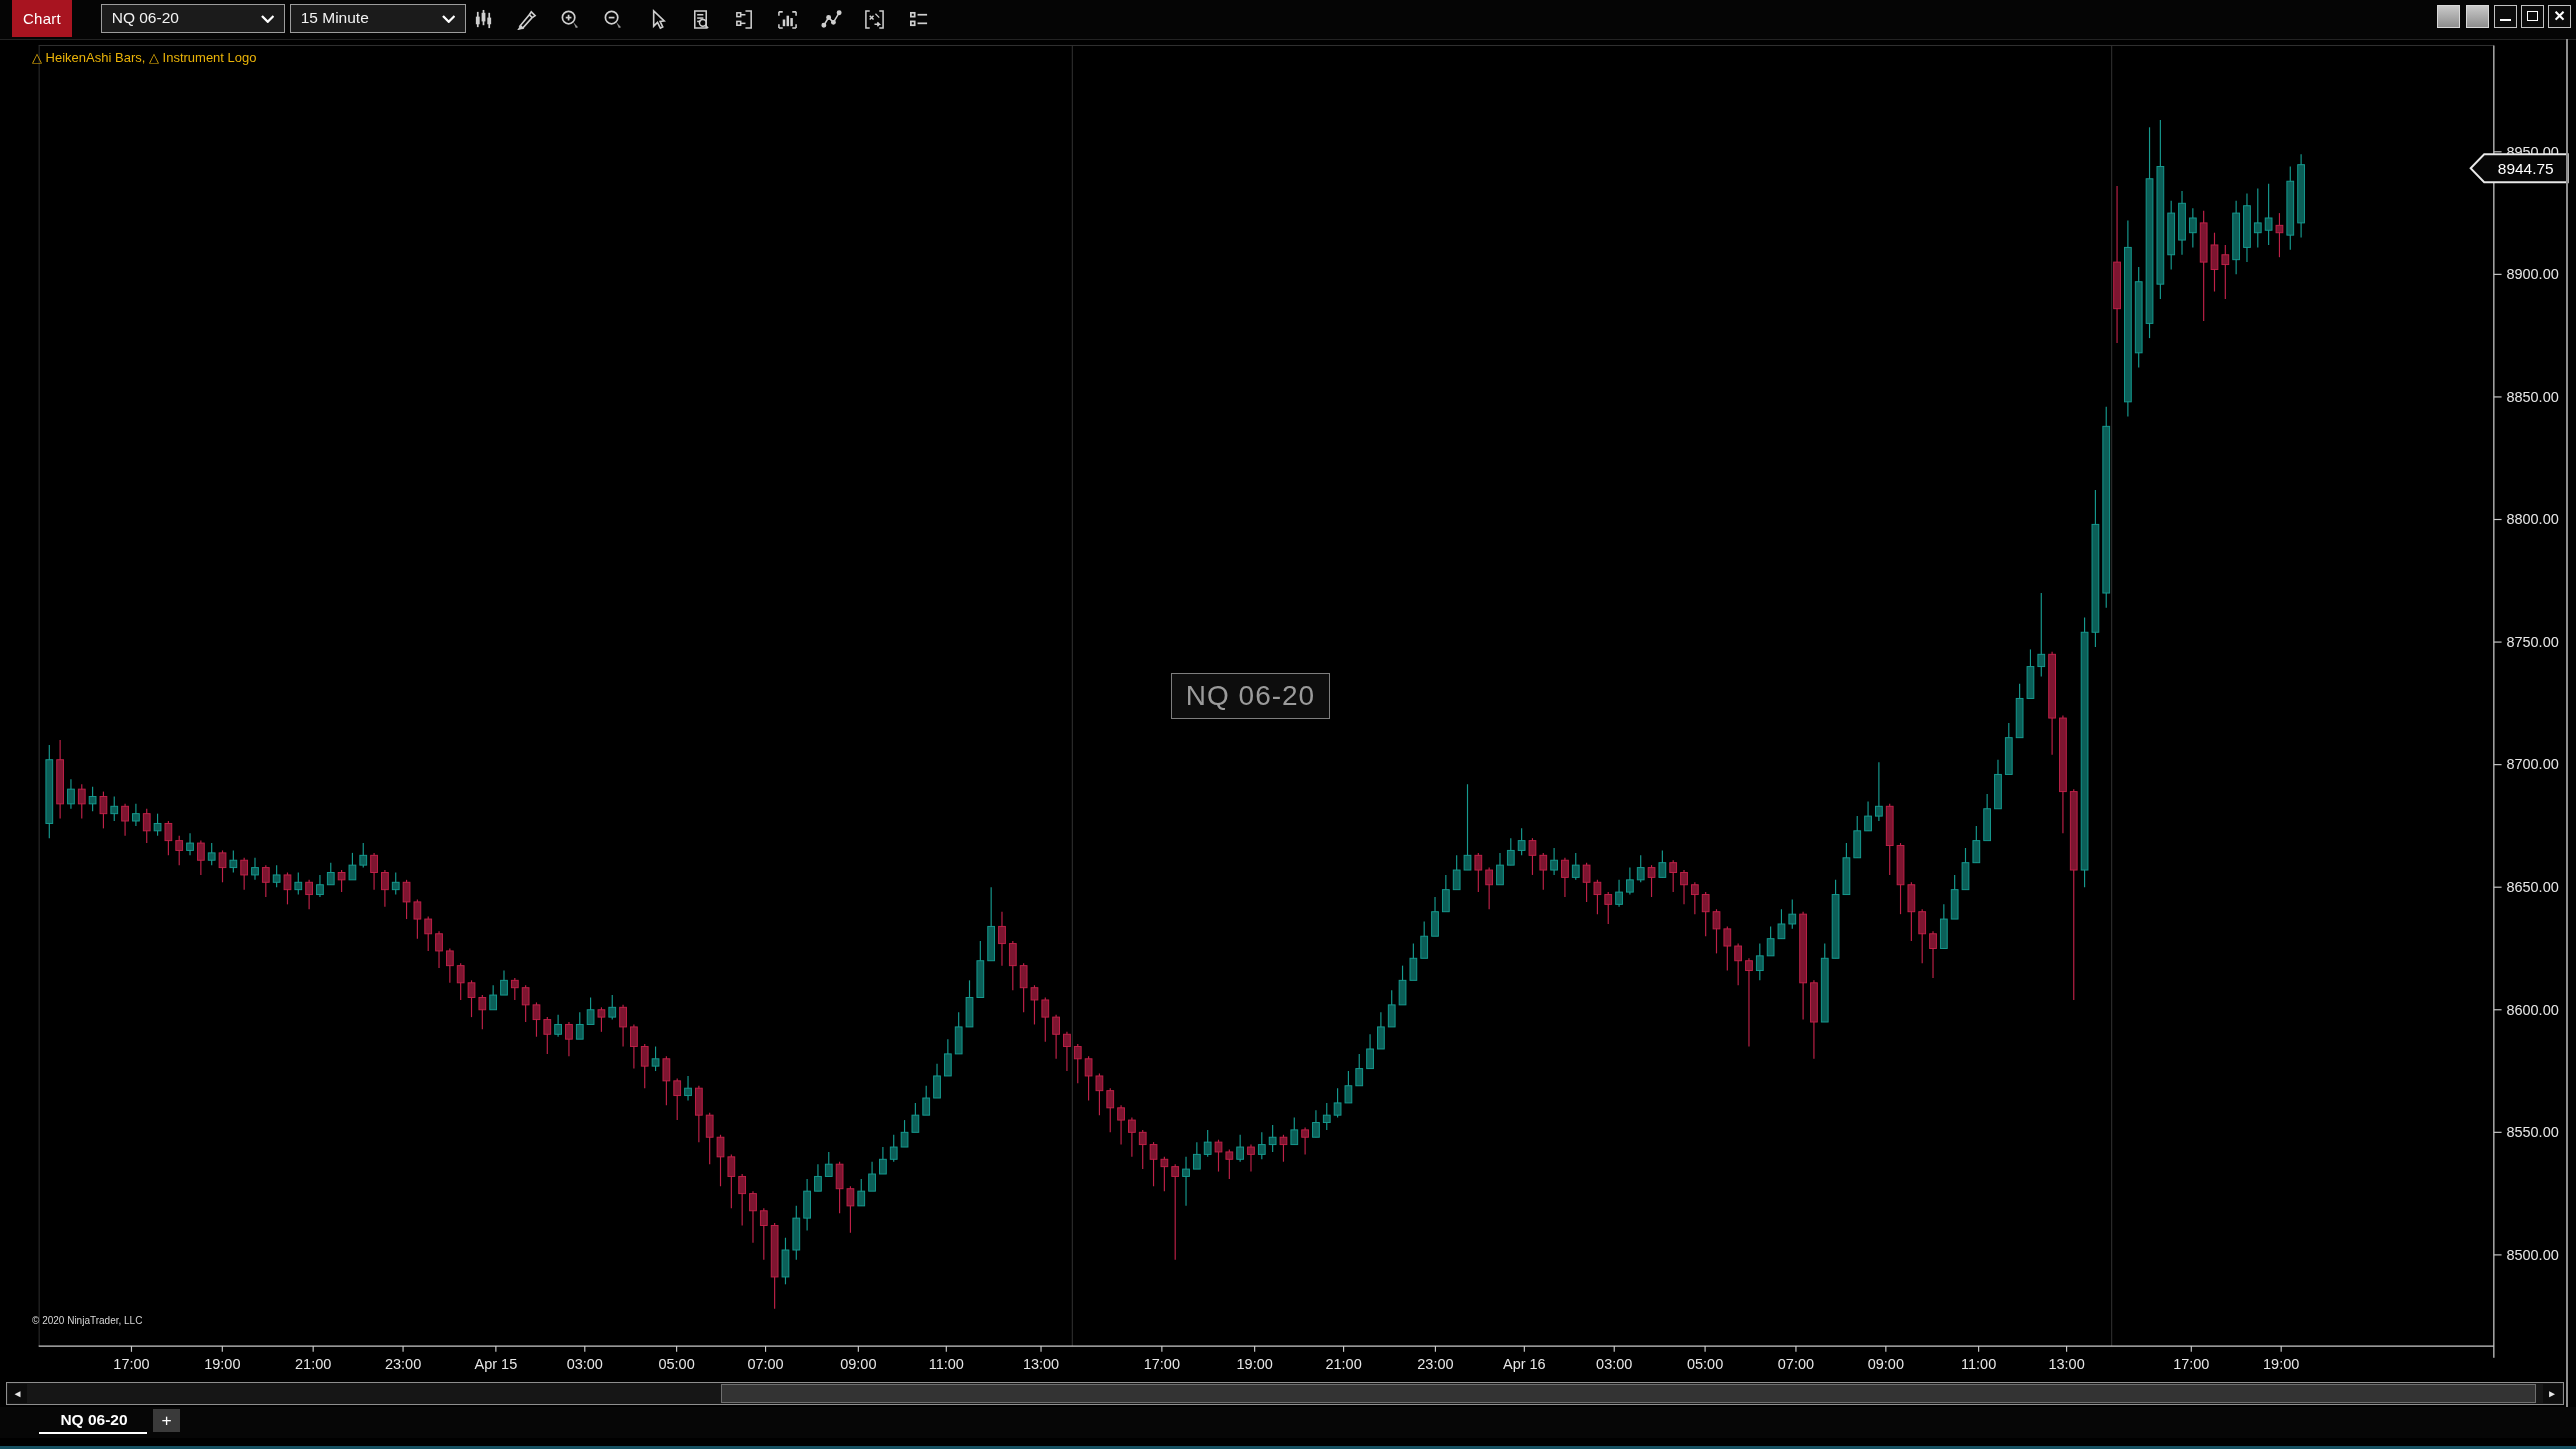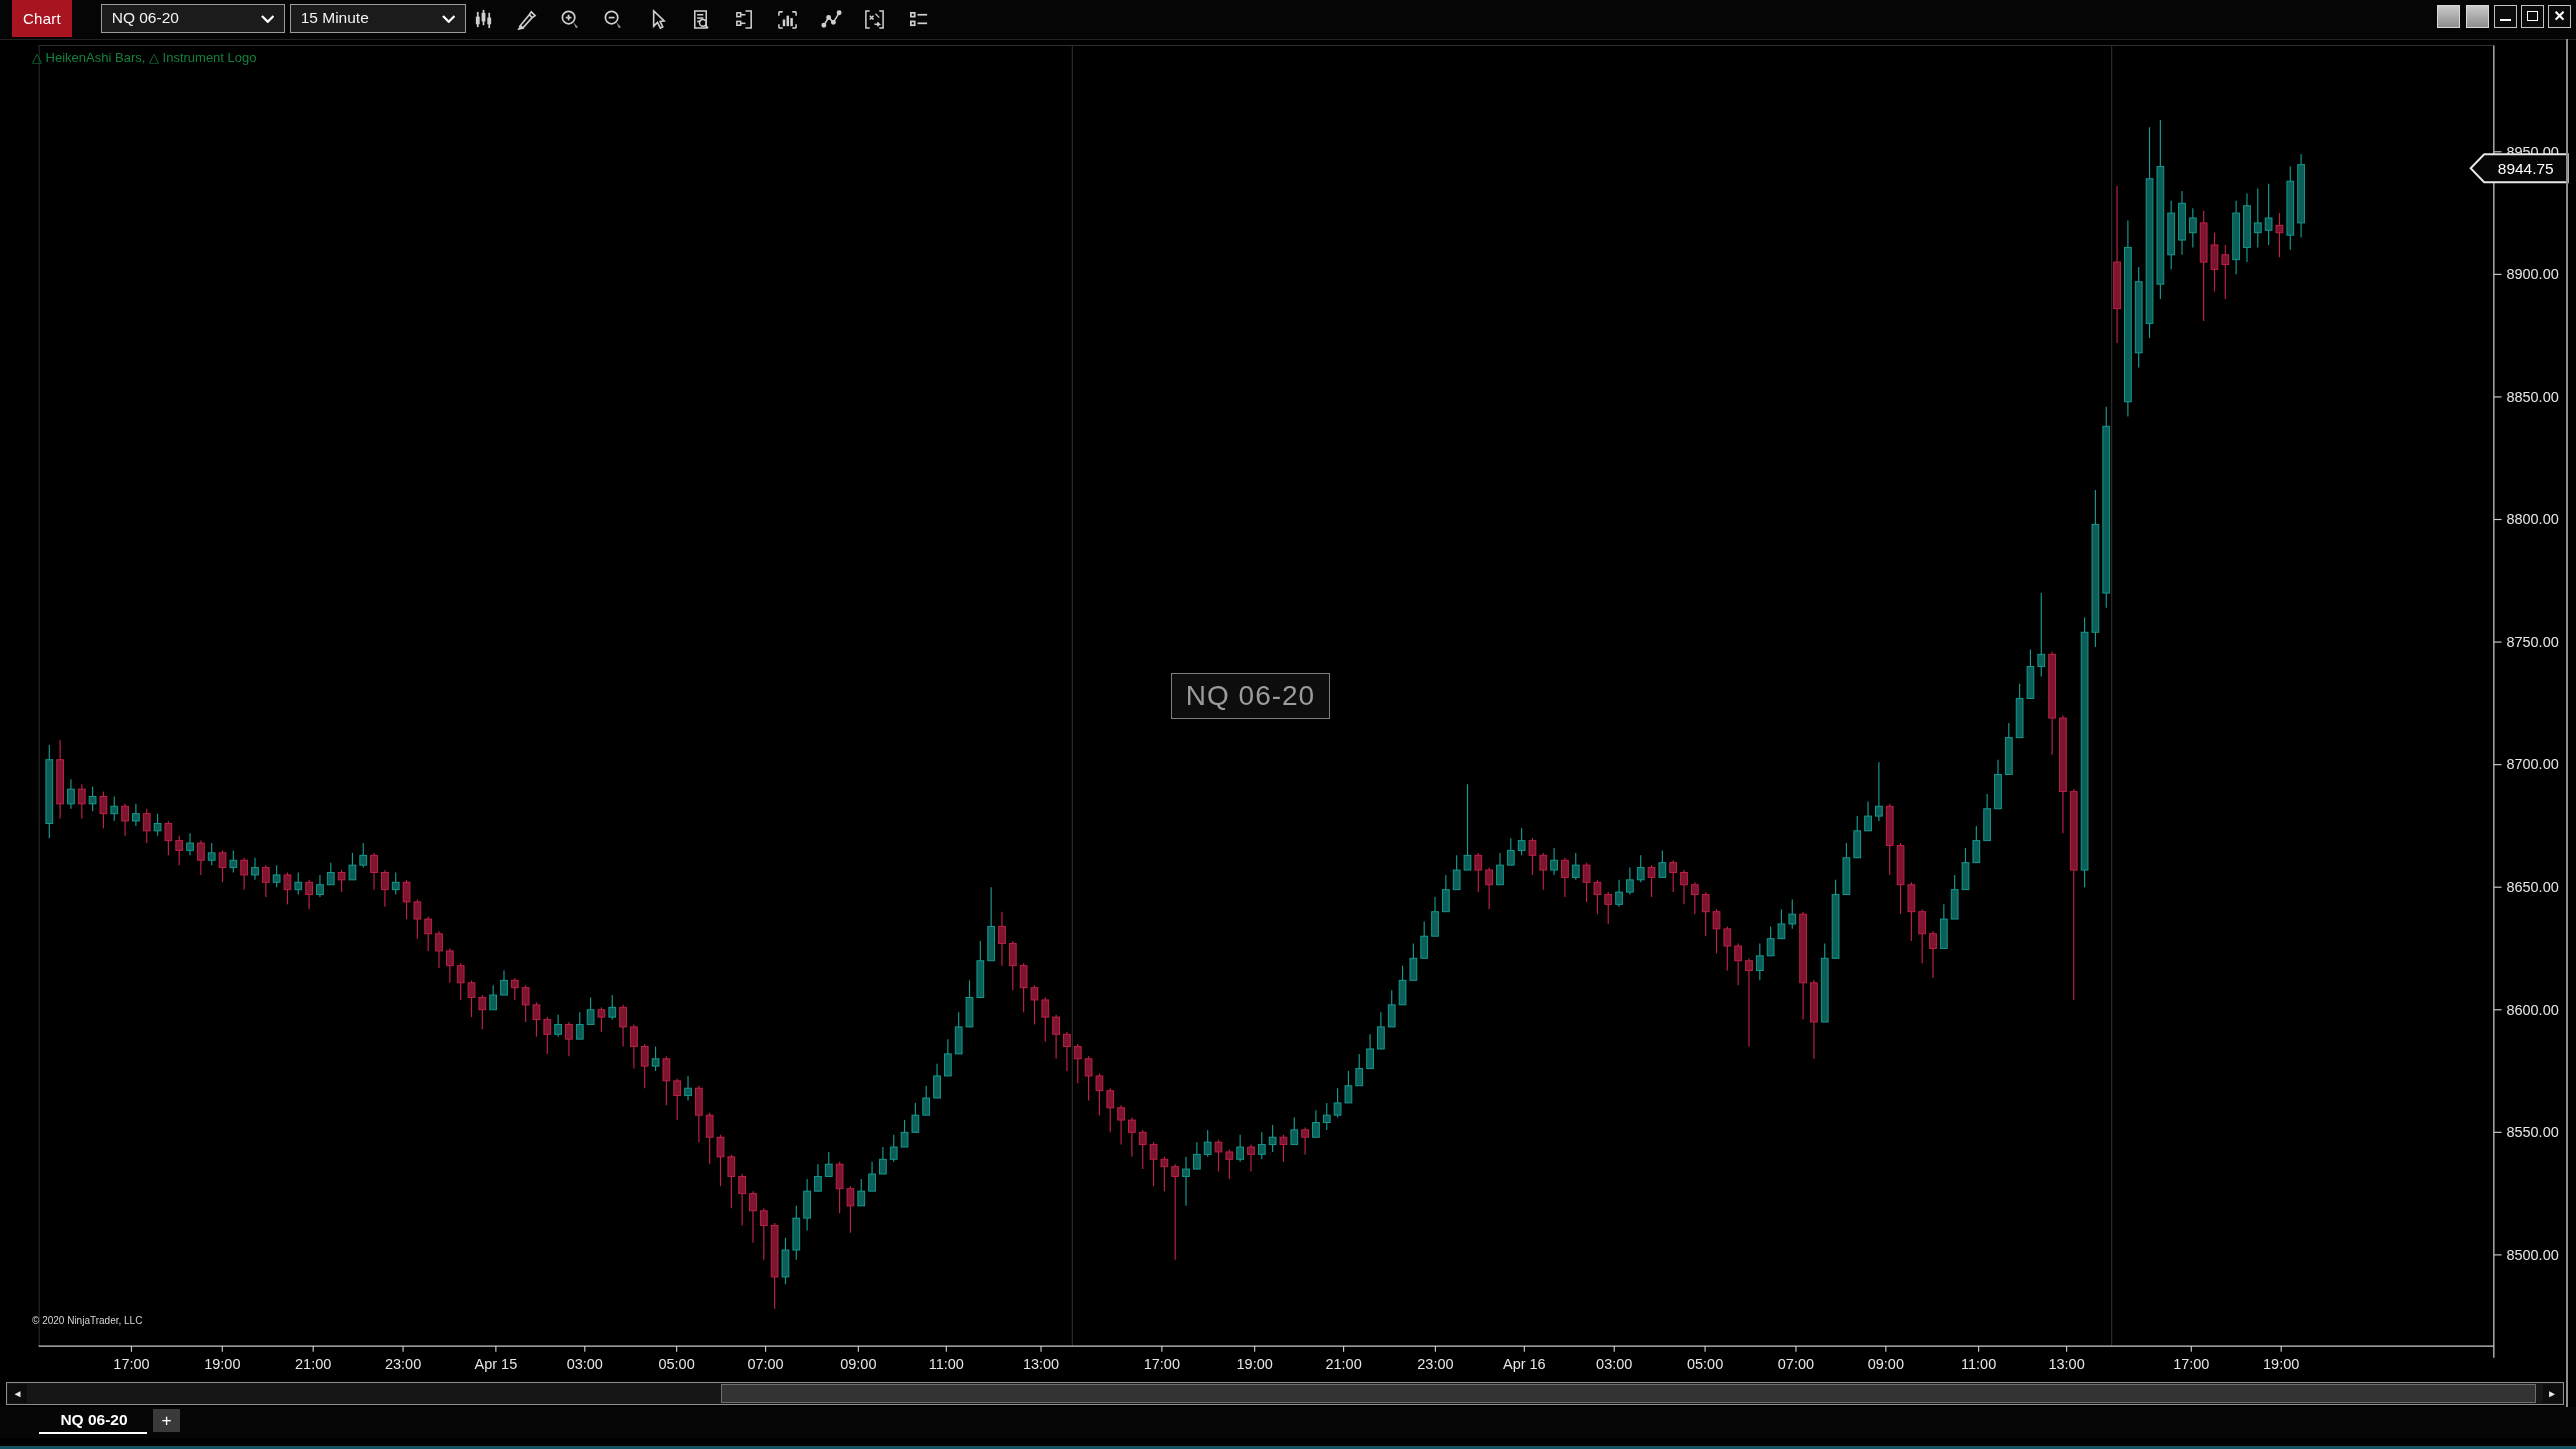--- a/index.html
+++ b/index.html
@@ -17,21 +17,21 @@
   .toolbar-icon{position:absolute;top:3.9px;width:31px;height:31px;display:flex;align-items:center;justify-content:center;cursor:pointer;}
   .winbtn{position:absolute;top:4.8px;width:23px;height:23px;box-sizing:border-box;display:flex;align-items:center;justify-content:center;}
   .winbtn.gray{background:linear-gradient(#c9c9c9,#8e8e8e);border:1px solid #d8d8d8;}
   .winbtn.dark{background:#0b0b0b;border:1.9px solid #c2c2c2;color:#fff;}
   #btn-min span{display:block;width:10.6px;height:1.9px;background:#fff;margin-top:7.7px;}
   #btn-restore span{display:block;width:9.7px;height:7.7px;border:1.9px solid #fff;}
   #btn-close{font-size:14.5px;font-weight:bold;}
 
   
   #chart-svg{position:absolute;left:0;top:0;z-index:2;}
-  #chart-label{position:absolute;left:32px;top:50px;color:#15803d;font-size:13px;z-index:3;}
+  #chart-label{position:absolute;left:32px;top:50px;color:#eab308;font-size:13px;z-index:3;}
   #copyright{position:absolute;left:32px;top:1315px;color:#d6d6d6;font-size:10px;z-index:3;}
   #watermark{position:absolute;left:1171px;top:673px;width:157px;height:44px;z-index:1;
     background:rgba(70,70,70,.18);border:1px solid #7e7e7e;color:#9b9b9b;font-size:28px;
     display:flex;align-items:center;justify-content:center;letter-spacing:1px;}
   #right-frame{position:absolute;left:2566px;top:39px;width:1.9px;height:1368px;background:#8f8f8f;z-index:4;}
 
   
   #scrollbar{position:absolute;left:5.8px;top:1382px;width:2558px;height:23px;box-sizing:border-box;
     border:1px solid #8f8f8f;background:#161616;z-index:3;}
   #sb-left{position:absolute;left:1px;top:1px;width:19.3px;height:19.3px;background:#0c0c0c;color:#e8e8e8;

